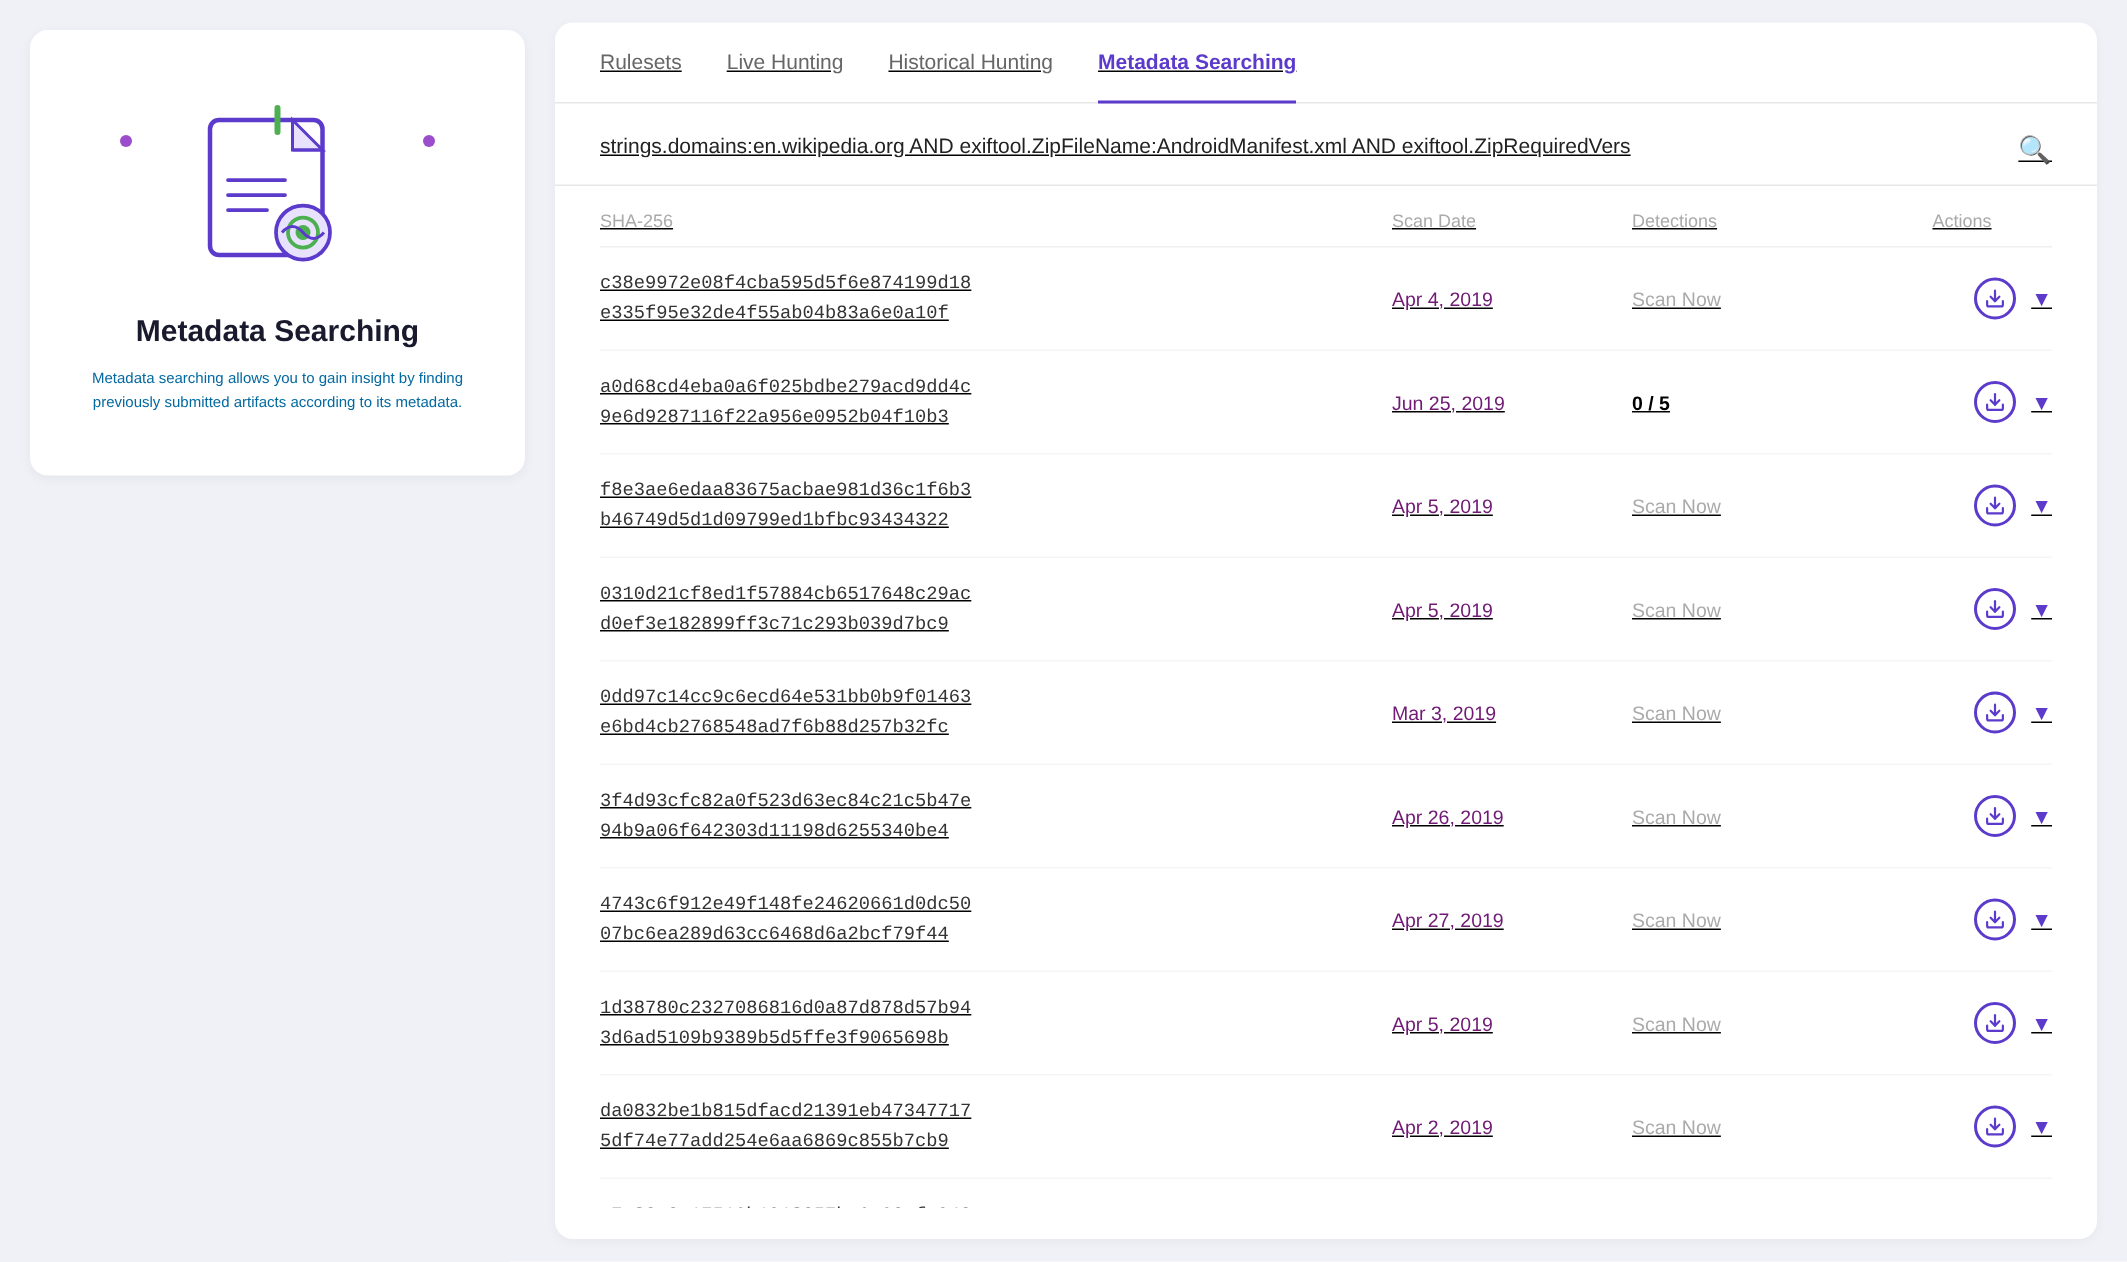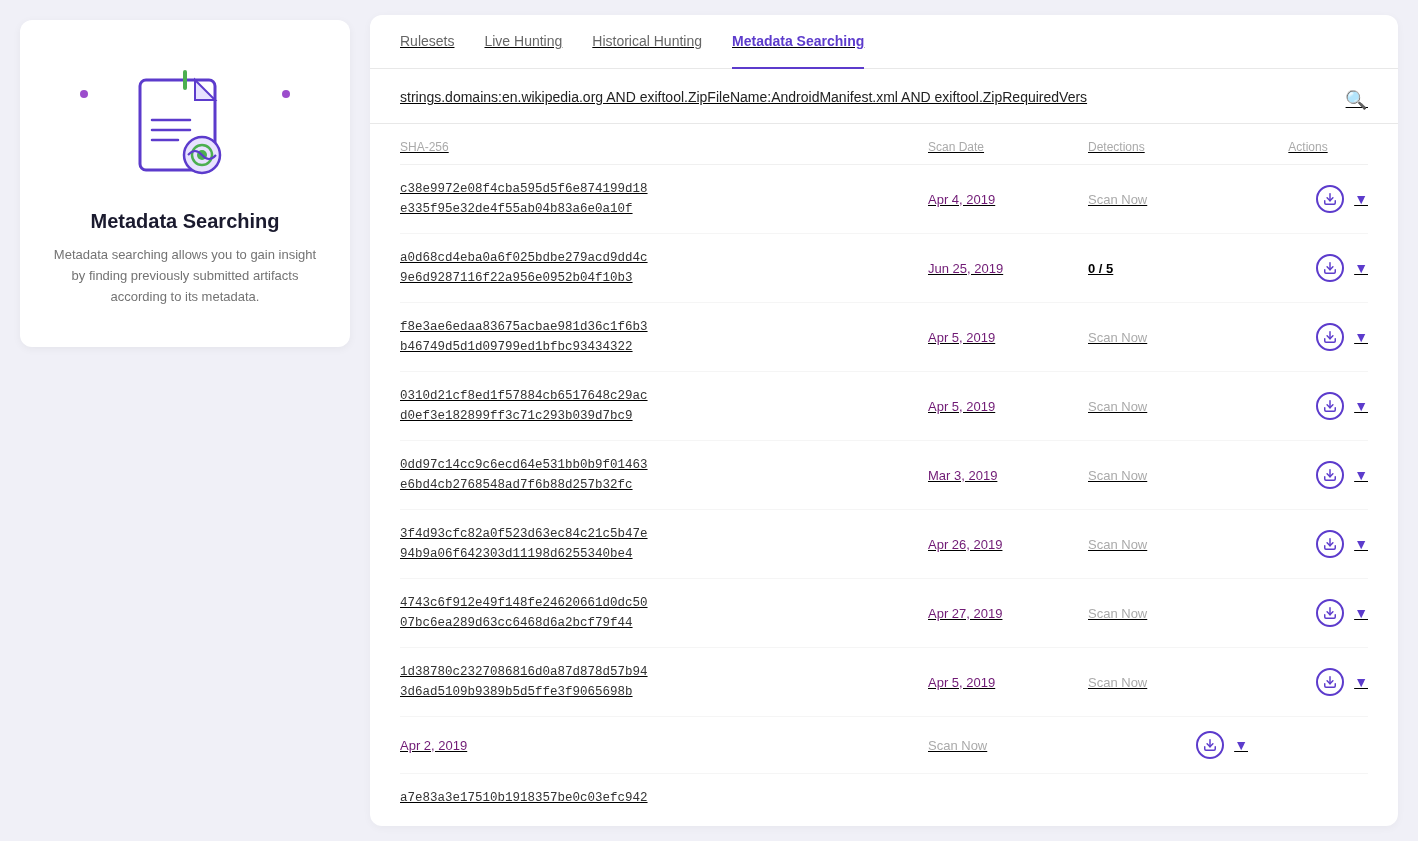--- a/index.html
+++ b/index.html
@@ -67,22 +67,22 @@
       height: 8px;
     }
 
     .card-title {
       font-size: 20px;
       font-weight: 700;
       color: #1a1a2e;
       margin-bottom: 12px;
     }
     .card-desc {
-      font-size: 13px;
-      color: #737373;
+      font-size: 10px;
+      color: #0369a1;
       line-height: 1.6;
     }
 
     
     .right-panel {
       flex: 1;
       background: #fff;
       border-radius: 12px;
       margin: 15px 20px 15px 0;
       padding: 0;
@@ -408,20 +408,23 @@
         <svg width="14" height="14" viewBox="0 0 24 24" fill="none" stroke="#5c3bcc" stroke-width="2.5" stroke-linecap="round" stroke-linejoin="round">
           <path d="M21 15v4a2 2 0 0 1-2 2H5a2 2 0 0 1-2-2v-4"></path>
           <polyline points="7 10 12 15 17 10"></polyline>
           <line x1="12" y1="15" x2="12" y2="3"></line>
         </svg>
       </div>
       <span class="chevron-btn">▼</span>
     </div>
   </div>
         <div class="table-row">
+    <div class="hash-cell">
+      da0832be1b815dfacd21391eb47347717<br>5df74e77add254e6aa6869c855b7cb9
+    </div>
     <div class="date-cell">Apr 2, 2019</div>
     <div class="detection-cell scan-now">Scan Now</div>
     <div class="actions-cell">
       <div class="cloud-btn">
         <svg width="14" height="14" viewBox="0 0 24 24" fill="none" stroke="#5c3bcc" stroke-width="2.5" stroke-linecap="round" stroke-linejoin="round">
           <path d="M21 15v4a2 2 0 0 1-2 2H5a2 2 0 0 1-2-2v-4"></path>
           <polyline points="7 10 12 15 17 10"></polyline>
           <line x1="12" y1="15" x2="12" y2="3"></line>
         </svg>
       </div>

